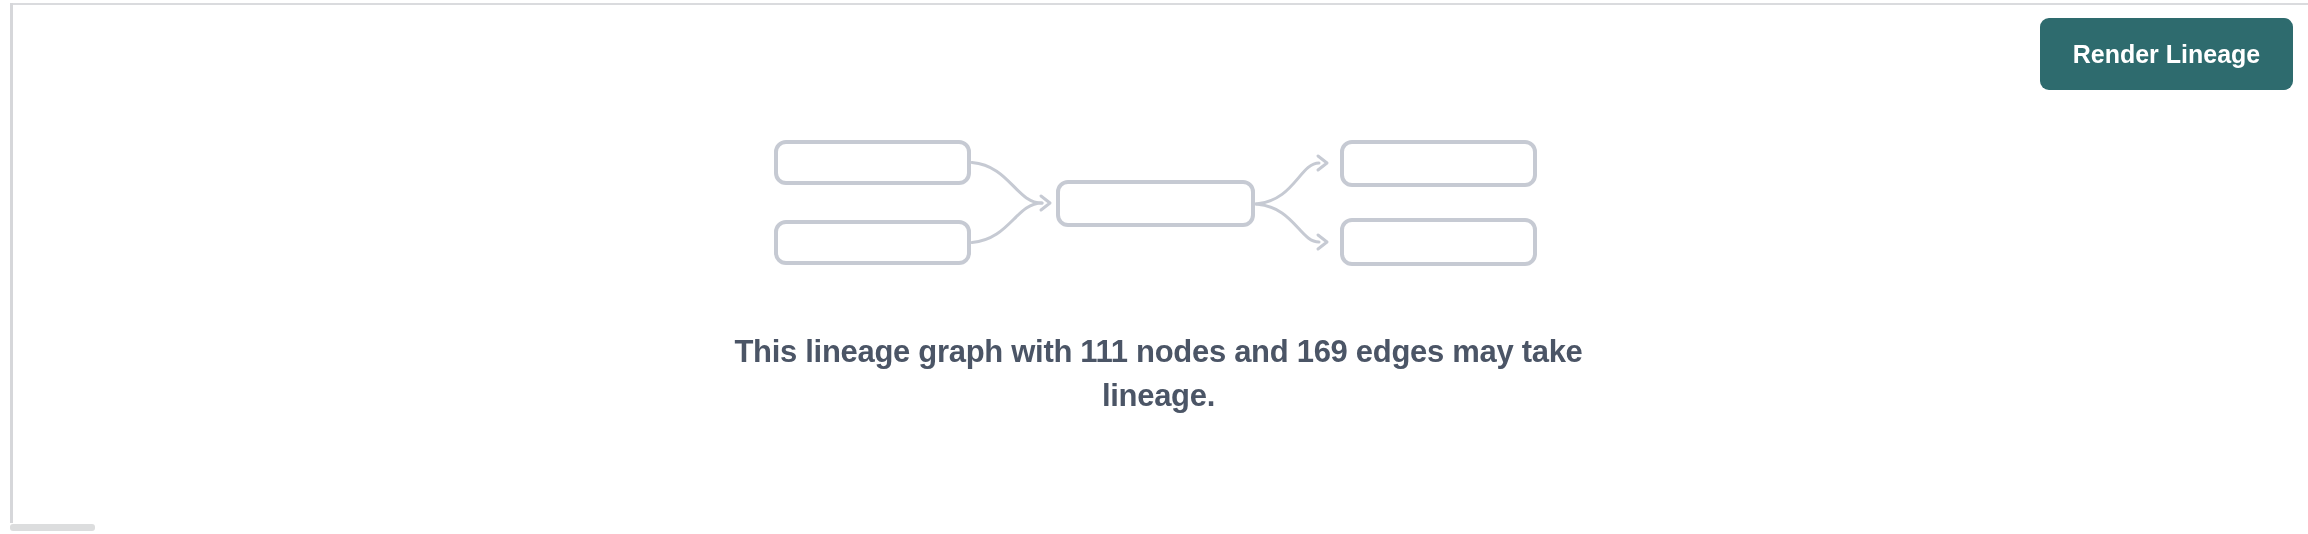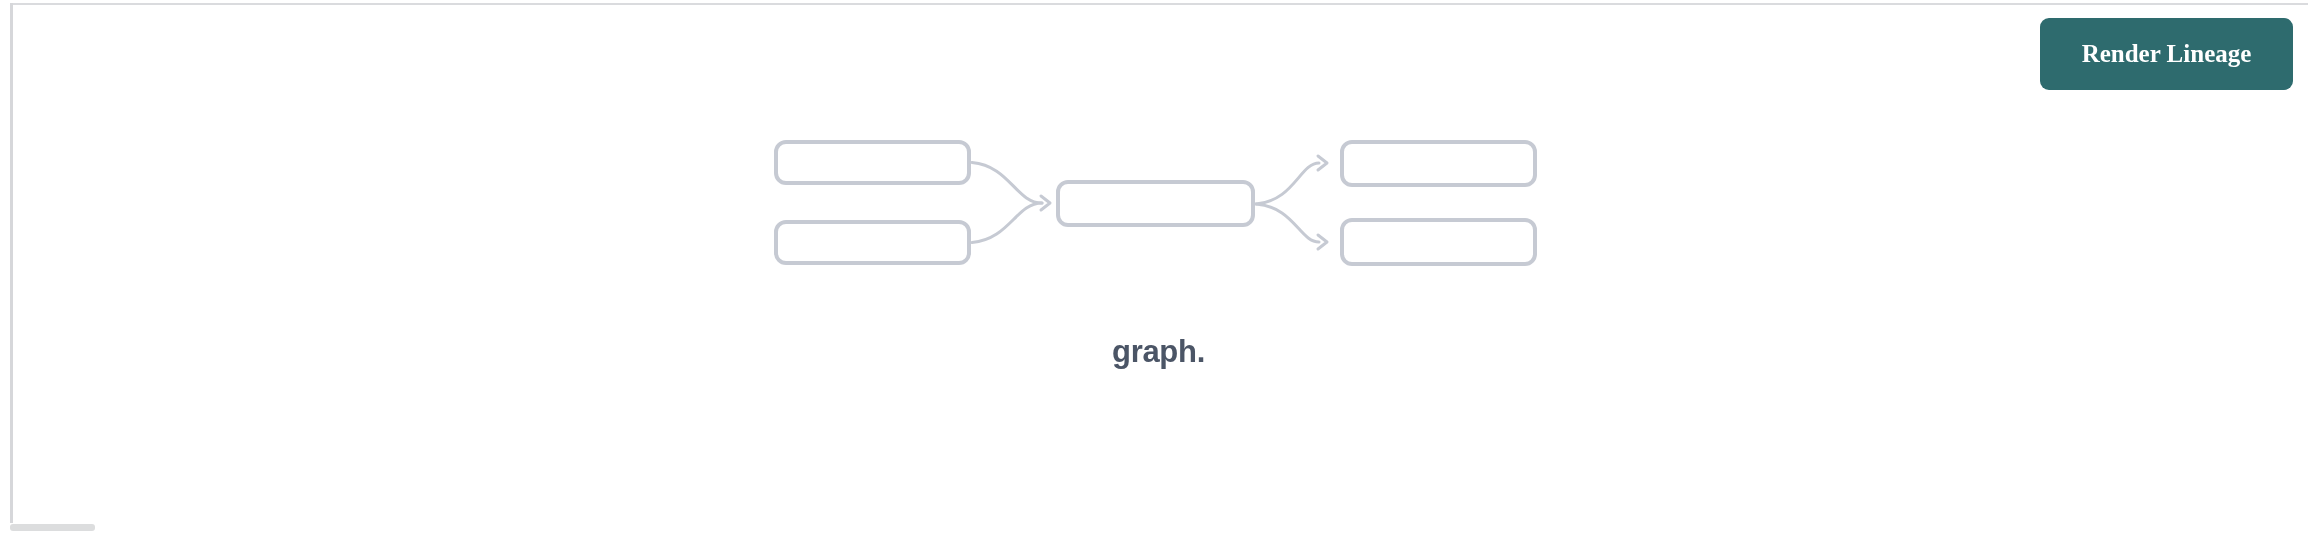--- a/index.html
+++ b/index.html
@@ -41,21 +41,21 @@
     border-radius: 3px;
   }
   .render-btn {
     position: absolute;
     top: 18px;
     right: 15px;
     width: 253px;
     height: 72px;
     background: #2e6b6e;
     color: #ffffff;
-    font-family: Liberation Serif, serif;
+    font-family: Liberation Sans, sans-serif;
     font-size: 25px;
     font-weight: 700;
     border: none;
     border-radius: 9px;
     cursor: pointer;
     display: flex;
     align-items: center;
     justify-content: center;
   }
   .preview {
@@ -129,16 +129,17 @@
 
       <rect x="6" y="7" width="193" height="41" rx="10"></rect>
       <rect x="6" y="87" width="193" height="41" rx="10"></rect>
       <rect x="288" y="47" width="195" height="43" rx="10"></rect>
       <rect x="572" y="7" width="193" height="43" rx="10"></rect>
       <rect x="572" y="85" width="193" height="44" rx="10"></rect>
     </svg>
   </div>
 
   <div class="message">
-    <div class="line">graph.</div>
+    <div class="line">This lineage graph with 111 nodes and 169 edges may take</div>
+    <div class="line">lineage.</div>
   </div>
 
 </div>
 
 </body></html>

